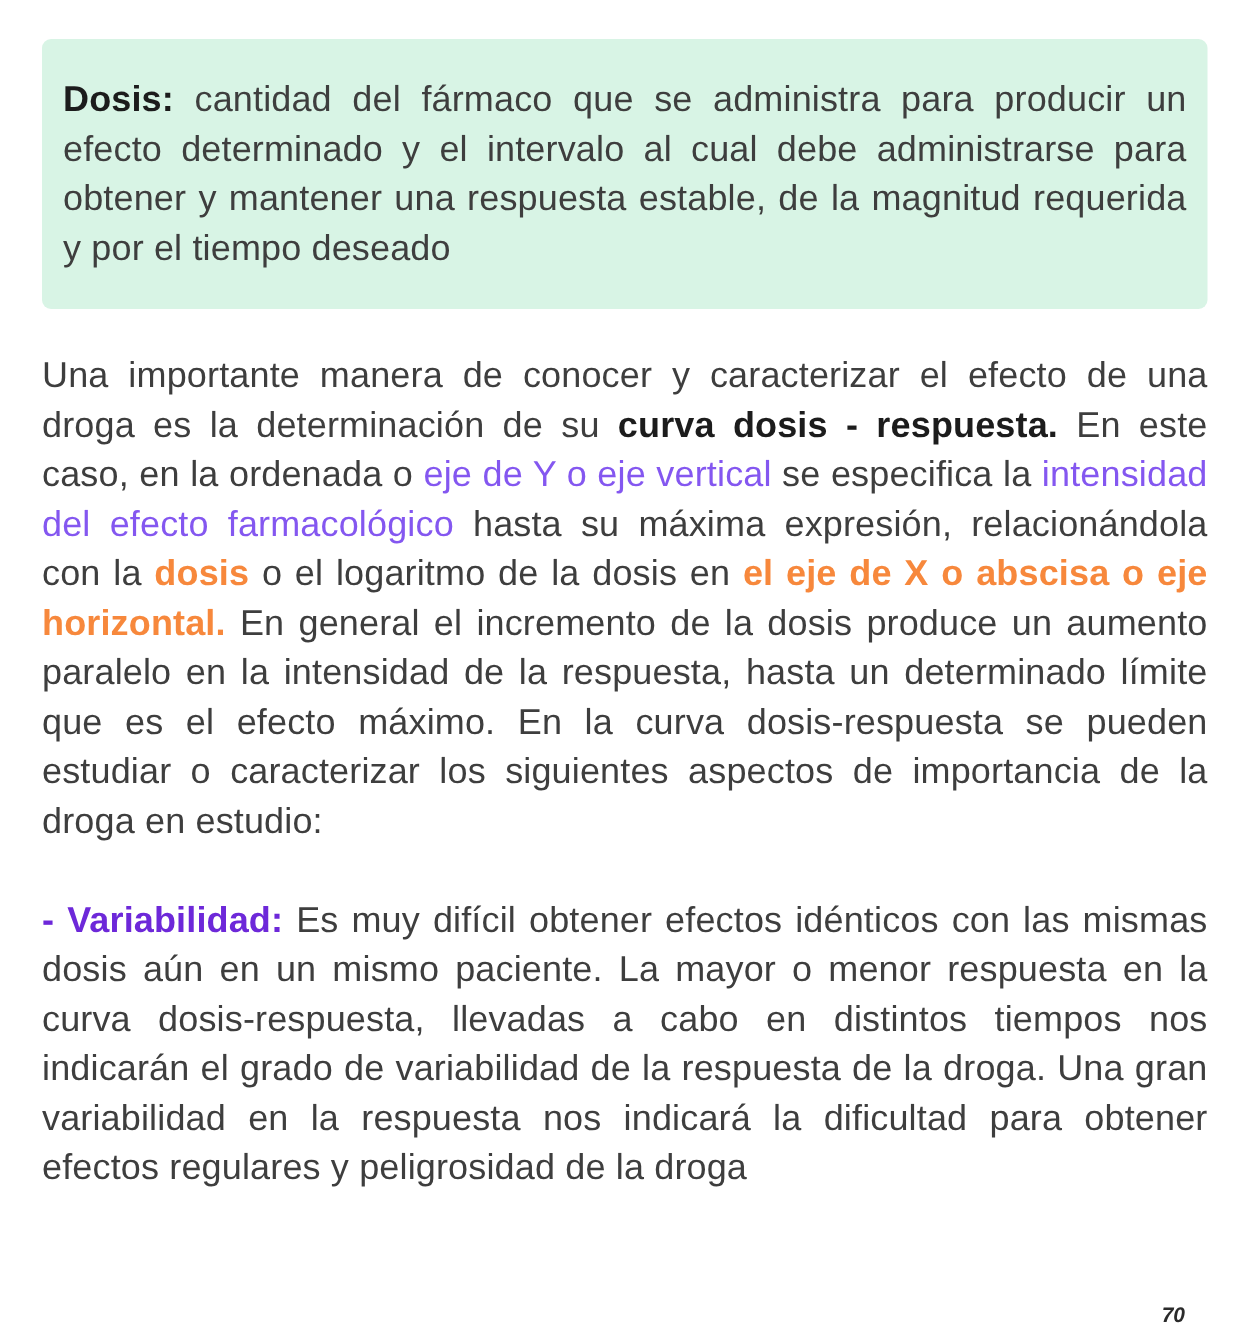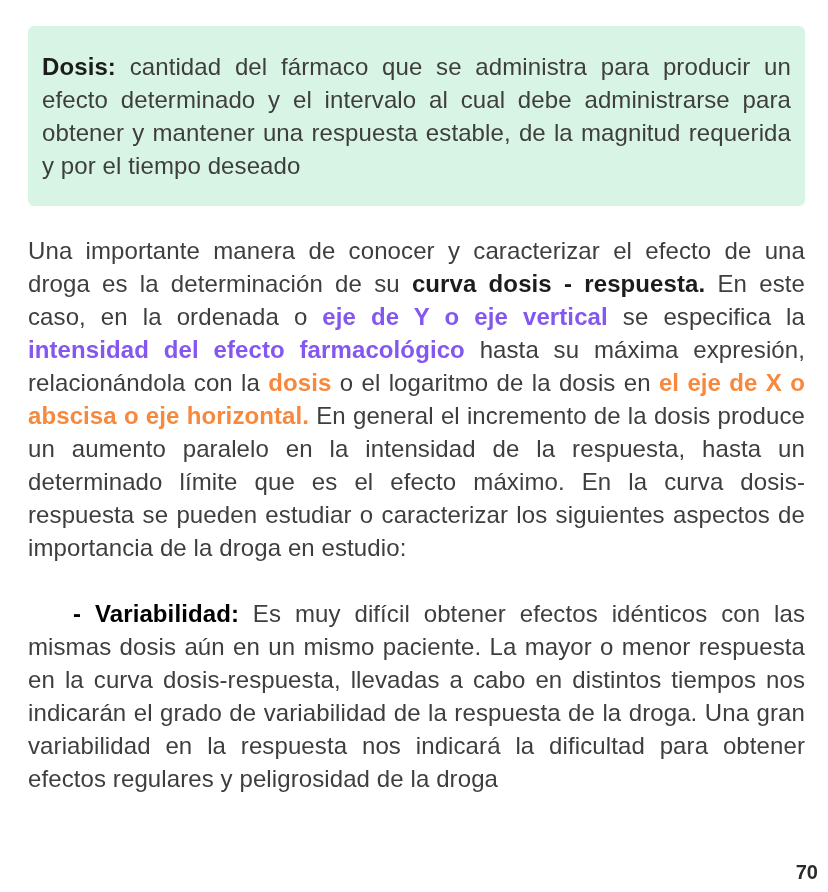--- a/index.html
+++ b/index.html
@@ -42,30 +42,31 @@
     line-height: 33px;
     letter-spacing: 0.1px;
     color: #3e3e3e;
     text-align: justify;
   }
   .content {
     margin: 28px 23px 0 28px;
   }
   .par-gap { margin-top: 33px; }
   .b      { font-weight: 700; color: #1c1c1c; }
-  .purple { font-weight: 700; color: #8457f0; }
+  .purple { font-weight: 400; color: #8457f0; }
   .orange { font-weight: 700; color: #f7883c; }
-  .pink   { font-weight: 700; color: #000000; margin-left: 45px; }
+  .pink   { font-weight: 700; color: #6d28d9; }
   .page-num {
     position: absolute;
-    right: 10px;
+    right: 38px;
     bottom: 8px;
     font-weight: 700;
-    font-size: 20px;
+    font-size: 14px;
     color: #2b2b2b;
+    font-style: italic;
   }
 </style>
 </head>
 <body>
 
 <div class="page">
 
 
   <section class="def-box">
     <p class="text-par"><span class="b">Dosis:</span><span> cantidad del fármaco que se administra para producir un efecto determinado y el intervalo al cual debe administrarse para obtener y mantener una respuesta estable, de la magnitud requerida y por el tiempo deseado</span></p>

